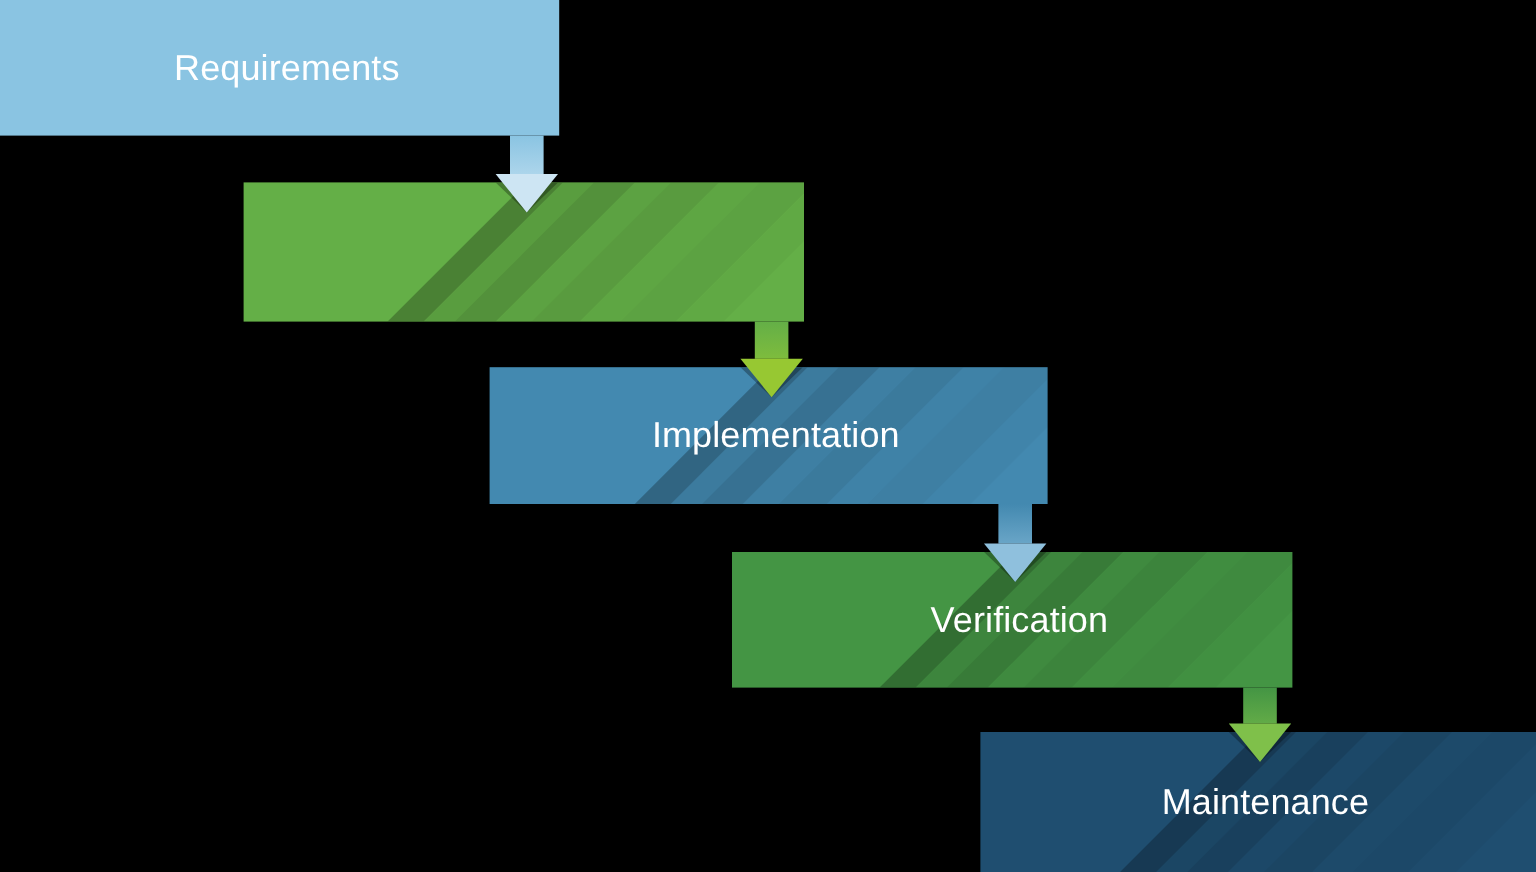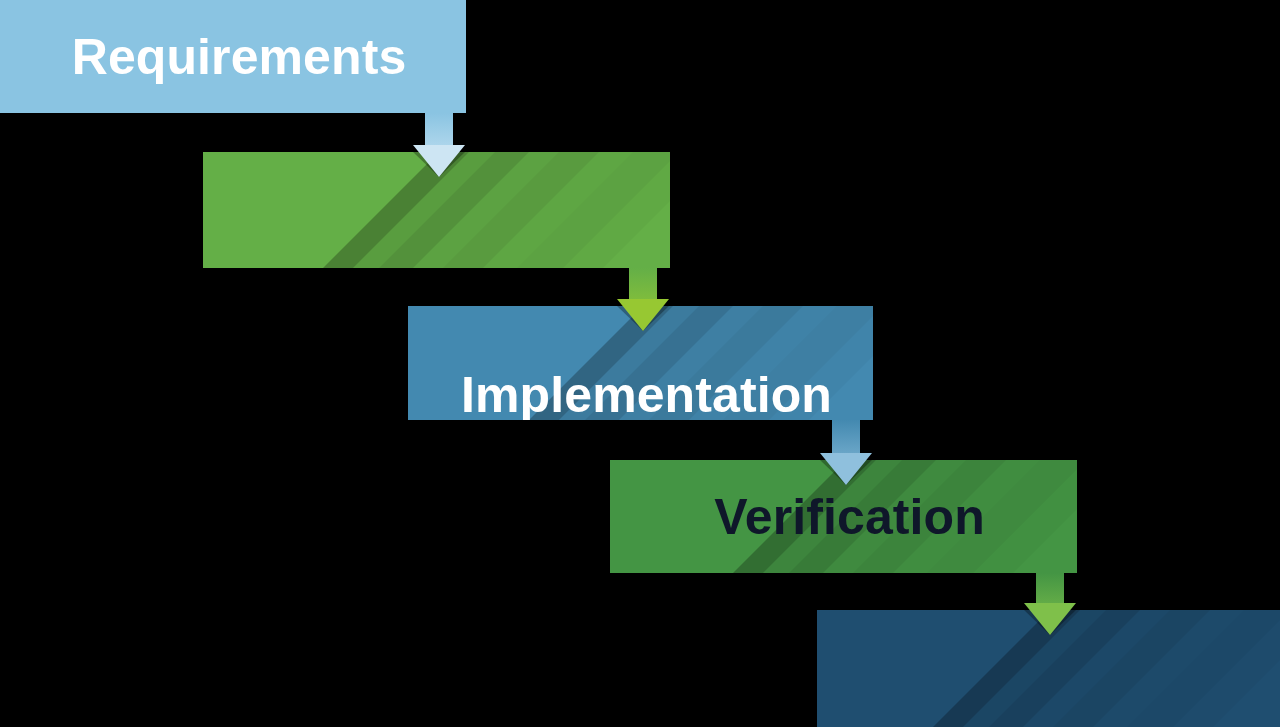--- a/index.html
+++ b/index.html
@@ -29,22 +29,22 @@
 
   .stage-label {
     position: absolute;
     left: 12px;
     right: 0;
     top: 50%;
     transform: translateY(-50%);
     text-align: center;
     color: #ffffff;
     font-family: "Liberation Sans", sans-serif;
-    font-size: 50px;
-    font-weight: 700;
+    font-size: 30px;
+    font-weight: 400;
     letter-spacing: 0.1px;
     line-height: 1.05;
     white-space: nowrap;
     z-index: 6;
     user-select: none;
   }
 
   
   
   .shadow-core {
@@ -117,48 +117,49 @@
       <div class="shadow-streaks" style="left: 235px; width: 344px;">
         <div class="streak" style="left: 0px; width: 30px; background-color: rgba(0, 0, 0, 0.26);"></div>
         <div class="streak" style="left: 30px; width: 26px; background-color: rgba(0, 0, 0, 0.1);"></div>
         <div class="streak" style="left: 56px; width: 34px; background-color: rgba(0, 0, 0, 0.17);"></div>
         <div class="streak" style="left: 90px; width: 30px; background-color: rgba(0, 0, 0, 0.07);"></div>
         <div class="streak" style="left: 120px; width: 40px; background-color: rgba(0, 0, 0, 0.11);"></div>
         <div class="streak" style="left: 160px; width: 34px; background-color: rgba(0, 0, 0, 0.05);"></div>
         <div class="streak" style="left: 194px; width: 46px; background-color: rgba(0, 0, 0, 0.07);"></div>
         <div class="streak" style="left: 240px; width: 40px; background-color: rgba(0, 0, 0, 0.03);"></div>
       </div>
-      <div class="stage-label" style="color: rgb(255, 255, 255); margin-top: 32px;">Implementation</div>
+      <div class="stage-label" style="color: rgb(255, 255, 255);">Implementation</div>
     </div>
     <div class="stage" style="left: 610px; top: 460px; width: 467px; height: 113px; background-color: rgb(68, 149, 68); z-index: 13;">
       <div class="shadow-core" style="left: 210px; top: 0px; border-style: solid; border-width: 25px 26px 0px; border-color: rgba(0, 0, 0, 0.3) transparent transparent;"></div>
       <div class="shadow-streaks" style="left: 236px; width: 344px;">
         <div class="streak" style="left: 0px; width: 30px; background-color: rgba(0, 0, 0, 0.26);"></div>
         <div class="streak" style="left: 30px; width: 26px; background-color: rgba(0, 0, 0, 0.1);"></div>
         <div class="streak" style="left: 56px; width: 34px; background-color: rgba(0, 0, 0, 0.17);"></div>
         <div class="streak" style="left: 90px; width: 30px; background-color: rgba(0, 0, 0, 0.07);"></div>
         <div class="streak" style="left: 120px; width: 40px; background-color: rgba(0, 0, 0, 0.11);"></div>
         <div class="streak" style="left: 160px; width: 34px; background-color: rgba(0, 0, 0, 0.05);"></div>
         <div class="streak" style="left: 194px; width: 46px; background-color: rgba(0, 0, 0, 0.07);"></div>
         <div class="streak" style="left: 240px; width: 40px; background-color: rgba(0, 0, 0, 0.03);"></div>
       </div>
-      <div class="stage-label" style="color: #0f172a;">Verification</div>
+      <div class="stage-label" style="color: #ffffff;">Verification</div>
     </div>
     <div class="stage" style="left: 817px; top: 610px; width: 463px; height: 117px; background-color: rgb(31, 78, 112); z-index: 14;">
       <div class="shadow-core" style="left: 207px; top: 0px; border-style: solid; border-width: 25px 26px 0px; border-color: rgba(0, 0, 0, 0.3) transparent transparent;"></div>
       <div class="shadow-streaks" style="left: 233px; width: 347px;">
         <div class="streak" style="left: 0px; width: 30px; background-color: rgba(0, 0, 0, 0.26);"></div>
         <div class="streak" style="left: 30px; width: 26px; background-color: rgba(0, 0, 0, 0.1);"></div>
         <div class="streak" style="left: 56px; width: 34px; background-color: rgba(0, 0, 0, 0.17);"></div>
         <div class="streak" style="left: 90px; width: 30px; background-color: rgba(0, 0, 0, 0.07);"></div>
         <div class="streak" style="left: 120px; width: 40px; background-color: rgba(0, 0, 0, 0.11);"></div>
         <div class="streak" style="left: 160px; width: 34px; background-color: rgba(0, 0, 0, 0.05);"></div>
         <div class="streak" style="left: 194px; width: 46px; background-color: rgba(0, 0, 0, 0.07);"></div>
         <div class="streak" style="left: 240px; width: 40px; background-color: rgba(0, 0, 0, 0.03);"></div>
       </div>
+      <div class="stage-label" style="color: rgb(255, 255, 255);">Maintenance</div>
     </div>
     <div class="arrow" style="left: 413px; top: 113px; width: 52px; height: 64px; z-index: 30;">
       <div class="arrow-stem" style="width: 28px; height: 32px; background: linear-gradient(rgb(138, 196, 226) 0%, rgb(172, 213, 235) 100%);"></div>
       <div class="arrow-head" style="top: 32px; border-width: 32px 26px 0px; border-color: rgb(205, 229, 243) transparent transparent;"></div>
     </div>
     <div class="arrow" style="left: 617px; top: 268px; width: 52px; height: 63px; z-index: 31;">
       <div class="arrow-stem" style="width: 28px; height: 31px; background: linear-gradient(rgb(100, 175, 71) 0%, rgb(126, 188, 61) 100%);"></div>
       <div class="arrow-head" style="top: 31px; border-width: 32px 26px 0px; border-color: rgb(151, 200, 50) transparent transparent;"></div>
     </div>
     <div class="arrow" style="left: 820px; top: 420px; width: 52px; height: 65px; z-index: 32;">

